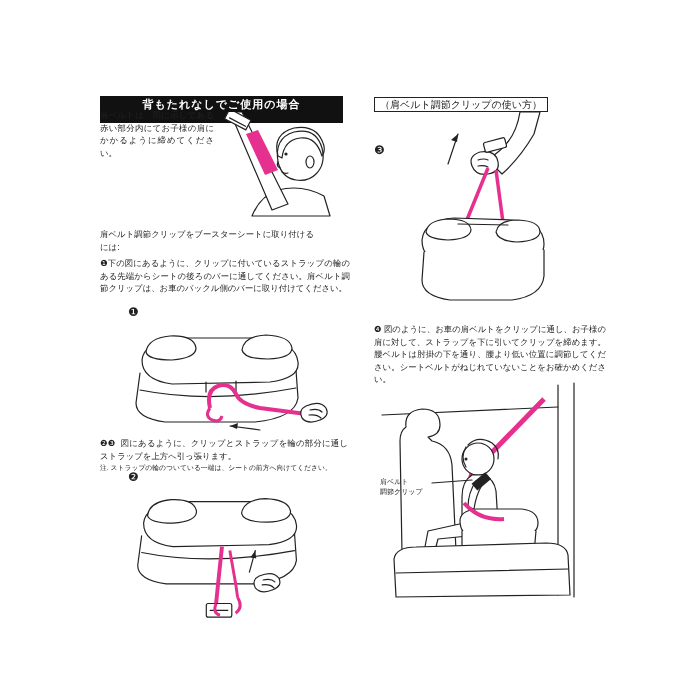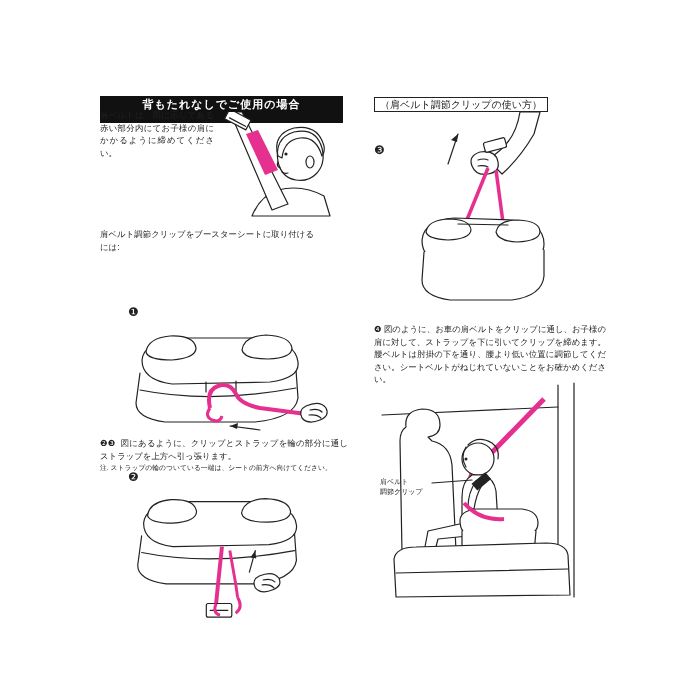--- a/index.html
+++ b/index.html
@@ -66,20 +66,23 @@
   <div class="hdr-left">
     <span>背もたれなしでご使用の場合</span>
   </div>
   <div class="hdr-right">
     <span>（肩ベルト調節クリップの使い方）</span>
   </div>
 
   <div class="p p1">肩ベルトは、図に示してある赤い部分内にてお子様の肩にかかるように締めてください。</div>
   <div class="p p3">肩ベルト調節クリップをブースターシートに取り付けるには:</div>
 
+  <div class="p step1">
+    <span>❶</span><span>下の図にあるように、クリップに付いているストラップの輪のある先端からシートの後ろのバーに通してください。肩ベルト調節クリップは、お車のバックル側のバーに取り付けてください。</span>
+  </div>
 
   <div class="fig-marker m1">❶</div>
 
   <svg class="fig fig-head" viewBox="0 0 125 105">
     <path class="fillw" d="M40,104 Q48,84 66,78 Q90,72 112,84 L118,104 Z"></path>
     <path class="fillw" d="M66,50 Q62,26 82,20 Q104,15 110,36 Q114,52 104,62 Q96,70 84,68 Q70,66 66,50 Z"></path>
     <path class="stroke" d="M66,44 Q60,22 82,16 Q106,12 112,34 Q113,40 110,44 Q104,24 88,26 Q72,28 70,46 Z"></path>
     <ellipse class="stroke" cx="98" cy="50" rx="4" ry="6"></ellipse>
     <circle class="dark" cx="74" cy="42" r="1.6"></circle>
     <path class="stroke" d="M66,50 q-2,4 2,6"></path>

